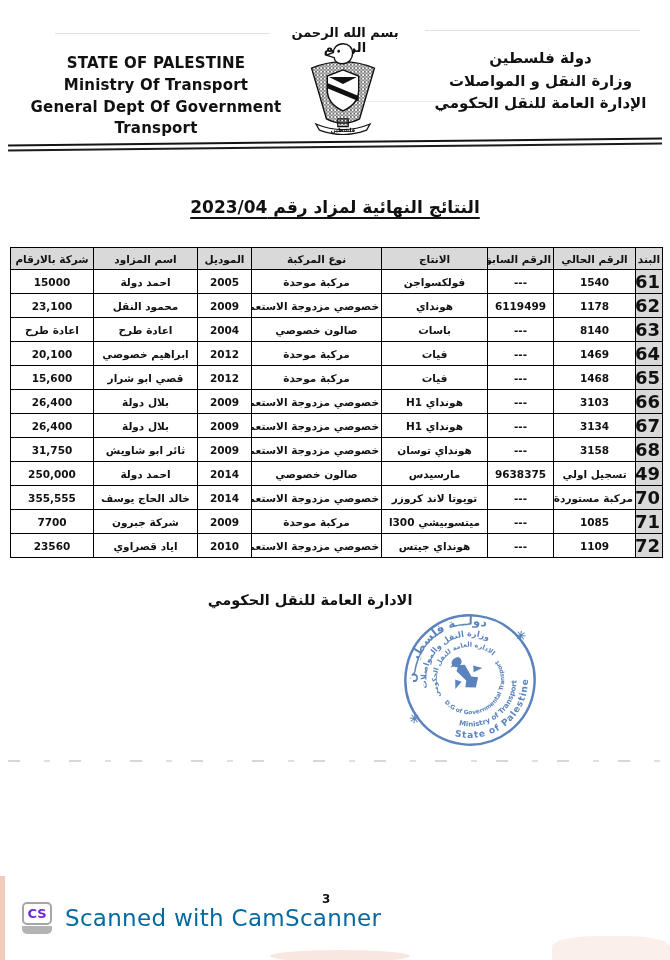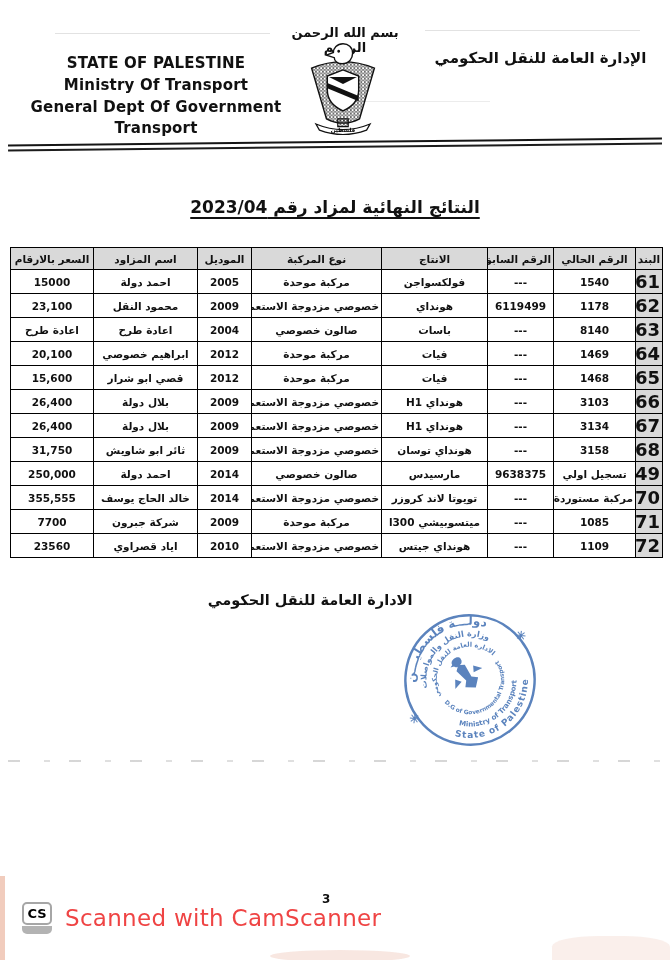--- a/index.html
+++ b/index.html
@@ -97,29 +97,29 @@
   }
 
   .camscanner {
     position:absolute; left:22px; top:902px;
     display:flex; align-items:center; gap:13px;
   }
   .cs-icon { width:30px; }
   .cs-box {
     width:30px; height:23px;
     border:2.5px solid #a6a6a6; border-radius:5px;
-    color:#000000; font-size:13px; font-weight:bold;
+    color:#6d28d9; font-size:13px; font-weight:bold;
     display:flex; align-items:center; justify-content:center;
     background:#fff;
   }
   .cs-base {
     width:30px; height:8px; background:#b3b3b3;
     border-radius:0 0 5px 5px; margin-top:1px;
   }
-  .cs-text { font-size:23px; color:#ef4444; letter-spacing:.3px; }
+  .cs-text { font-size:23px; color:#0369a1; letter-spacing:.3px; }
 
   .pink-strip {
     position:absolute; left:0; top:876px; width:5px; height:84px;
     background:#efc3b2; opacity:.85;
   }
   .pink-blob-1 {
     position:absolute; left:270px; top:950px; width:140px; height:12px;
     background:#f3d3c8; opacity:.55; border-radius:50%;
   }
   .pink-blob-2 {
@@ -130,20 +130,22 @@
 </head>
 <body>
 
 <div class="artifact-line a1"></div>
 <div class="artifact-line a2"></div>
 <div class="artifact-line a3"></div>
 
 <div class="bismillah">بسم الله الرحمن الرحيم</div>
 
 <div class="header-ar">
+  <div>دولة فلسطين</div>
+  <div>وزارة النقل و المواصلات</div>
   <div>الإدارة العامة للنقل الحكومي</div>
 </div>
 
 <div class="header-en">
   <div>STATE OF PALESTINE</div>
   <div>Ministry Of Transport</div>
   <div>General Dept Of Government Transport</div>
 </div>
 
 <svg class="emblem" viewBox="0 0 90 110">
@@ -177,21 +179,21 @@
 <table class="results">
   <thead>
     <tr>
       <th>البند</th>
       <th>الرقم الحالي</th>
       <th>الرقم السابق</th>
       <th>الانتاج</th>
       <th>نوع المركبة</th>
       <th>الموديل</th>
       <th>اسم المزاود</th>
-      <th>السعر بالارقام</th>
+      <th>شركة بالارقام</th>
     </tr>
   </thead>
   <tbody>
       <tr>
         <td class="item-cell">61</td>
         <td>1540</td>
         <td>---</td>
         <td>فولكسواجن</td>
         <td>مركبة موحدة</td>
         <td>2005</td>

